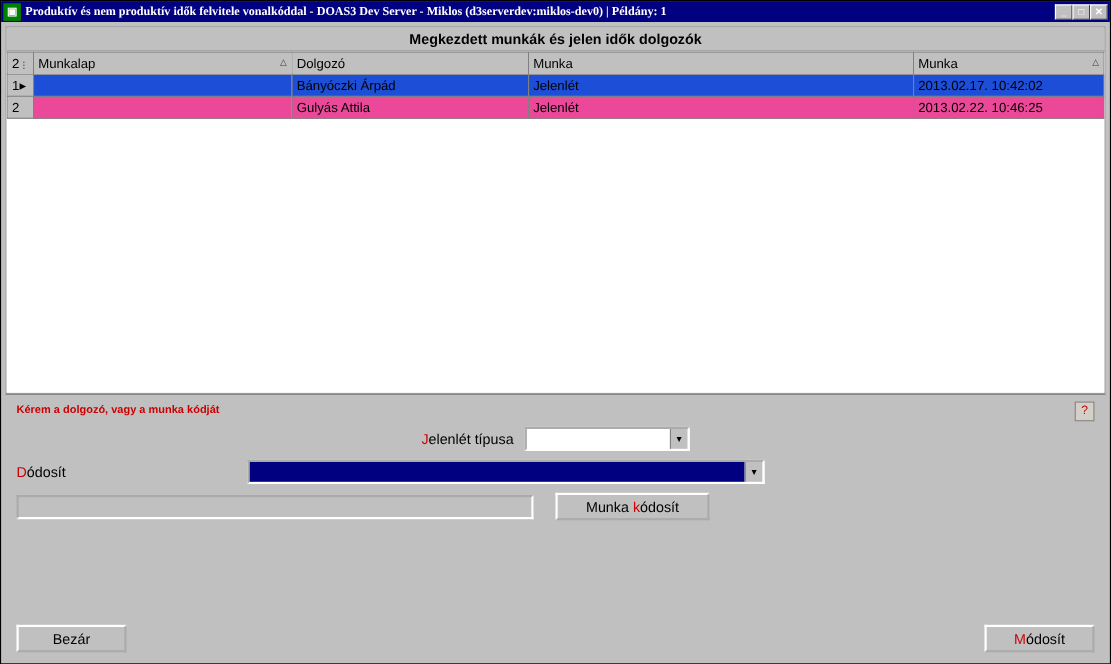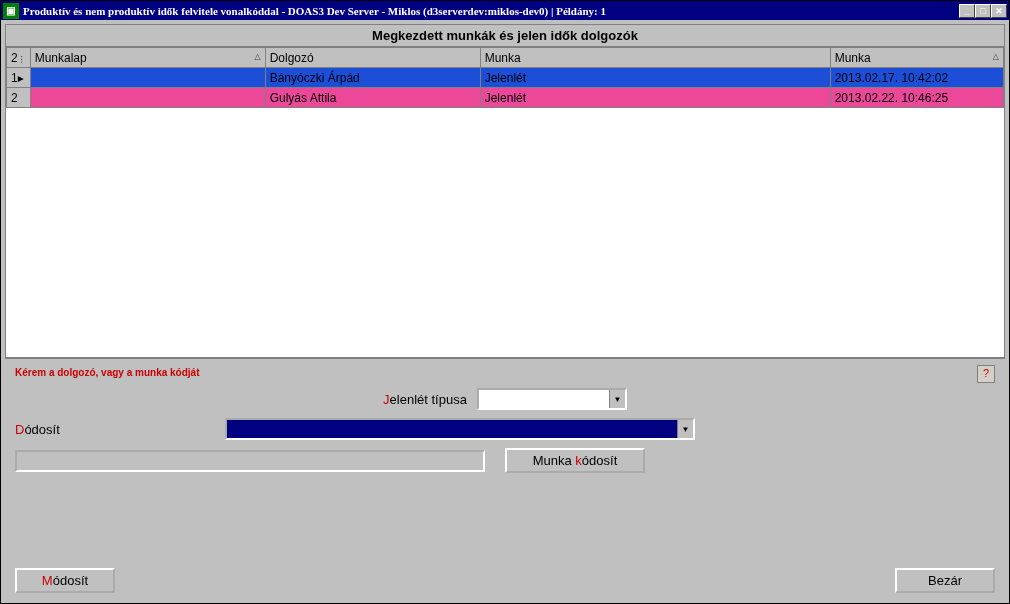--- a/index.html
+++ b/index.html
@@ -248,18 +248,18 @@
       </div>
 
 
       <div class="form-row">
         <div class="input-sunken" style="width:470px"></div>
         <span style="width:20px"></span>
         <div class="btn" style="min-width:140px"><span>Munka </span><span class="hot">k</span><span>ódosít</span></div>
       </div>
 
       <div class="bottom-btns">
+        <div class="btn">Bezár</div>
         <div class="btn"><span class="hot">M</span><span>ódosít</span></div>
-        <div class="btn">Bezár</div>
       </div>
     </div>
   </div>
 </div>
 
 </body></html>

